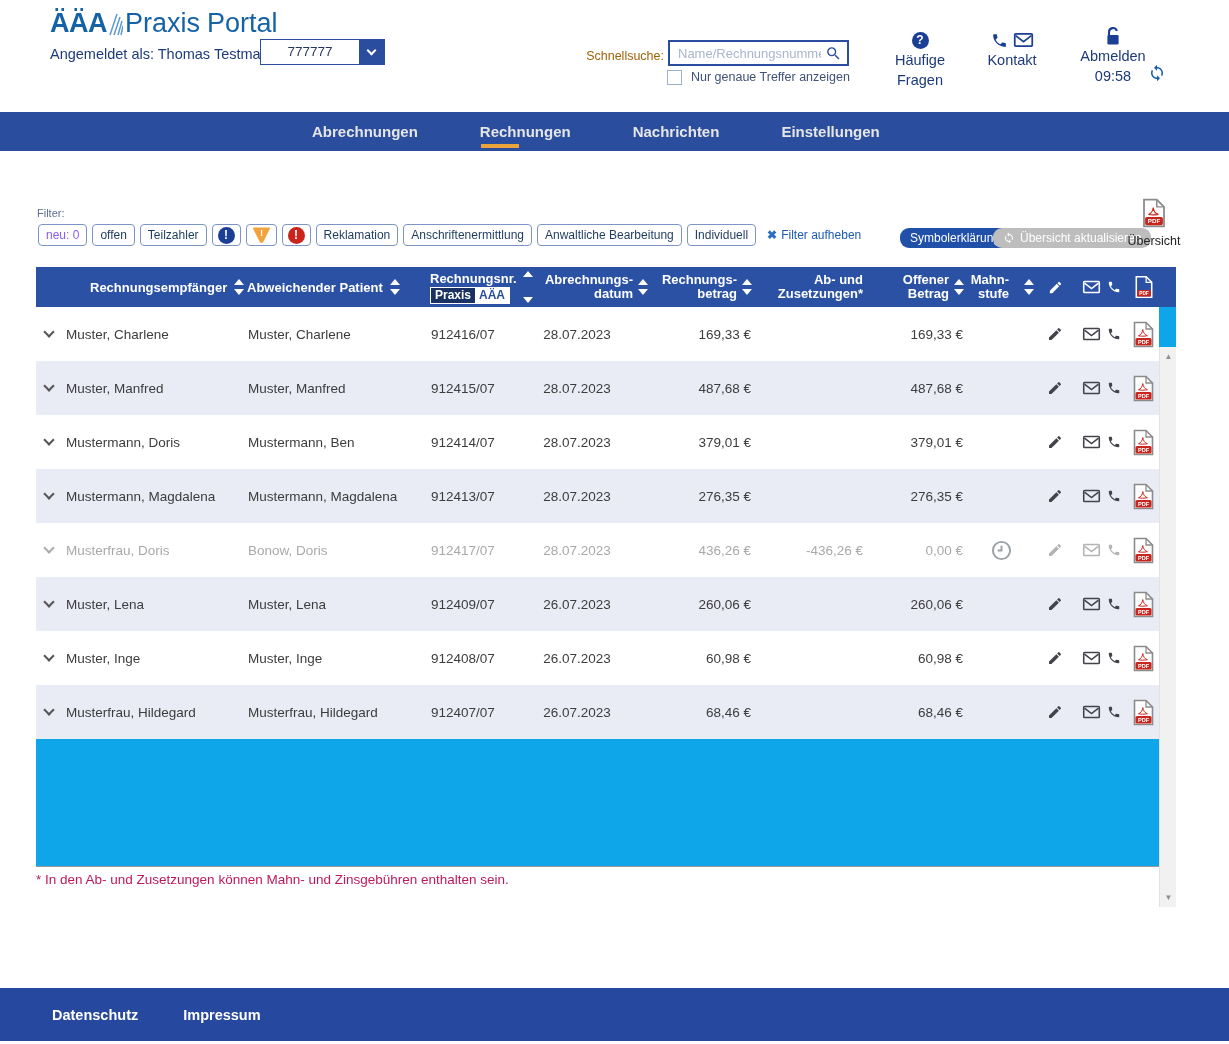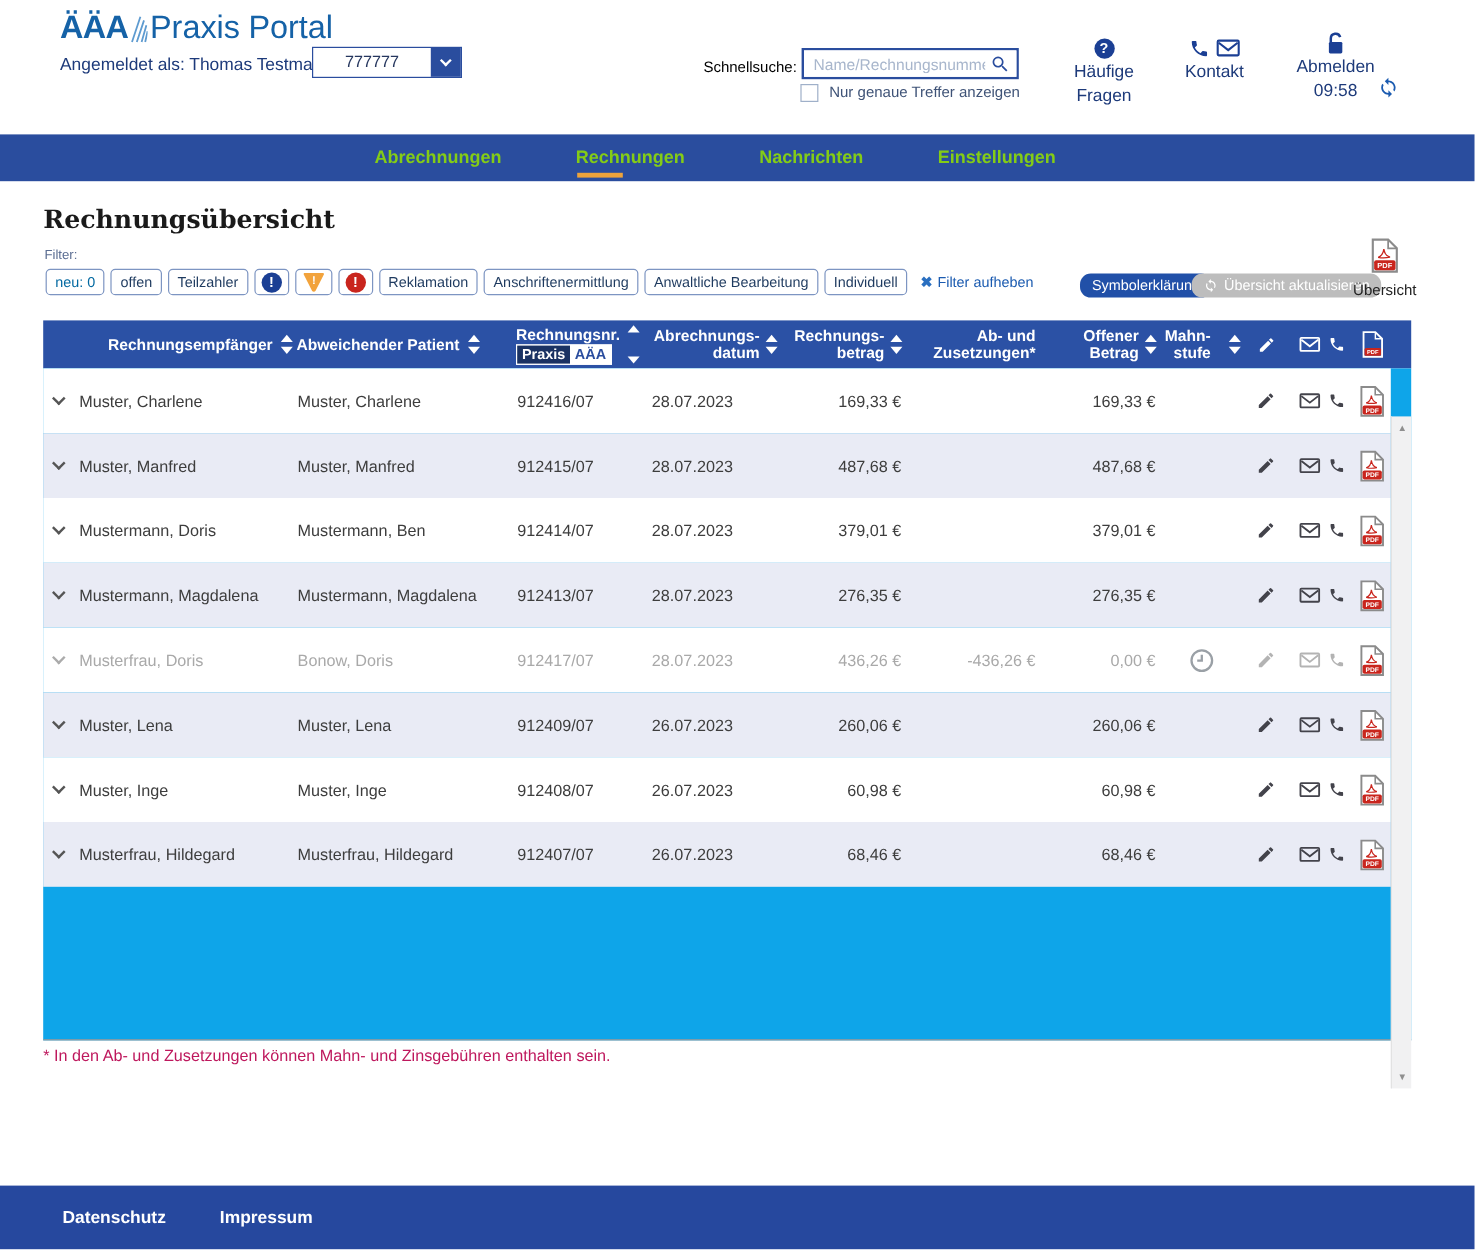--- a/index.html
+++ b/index.html
@@ -12,49 +12,49 @@
   .logo { position:absolute; left:50px; top:8px; display:flex; align-items:center; color:#1562A7; }
   .logo .brand { font-size:27px; font-weight:bold; letter-spacing:-0.5px; }
   .logo .lname { font-size:27px; font-weight:normal; }
   .logo .lname2 { margin-left:7px; }
   .logo svg { margin:0 2px 0 1px; }
   .loggedin { position:absolute; left:50px; top:46px; font-size:14.5px; color:#1D3A7A; }
   .dropdown { position:absolute; left:260px; top:39px; width:125px; height:26px; border:1px solid #2A4D9E; display:flex; background:#fff; cursor:pointer; }
   .dropdown .val { flex:1; text-align:center; font-size:13.5px; line-height:24px; color:#25365E; }
   .dropdown .btn { width:25px; background:#2A4D9E; display:flex; align-items:center; justify-content:center; }
   .chev-w { display:inline-block; width:7px; height:7px; border-left:2px solid #fff; border-bottom:2px solid #fff; transform:rotate(-45deg); margin-top:-4px; }
-  .search-label { position:absolute; left:556px; top:49px; width:108px; text-align:right; font-size:12.5px; color:#000000; }
+  .search-label { position:absolute; left:556px; top:49px; width:108px; text-align:right; font-size:12.5px; color:#a16207; }
   .search-box { position:absolute; left:668px; top:40px; width:181px; height:26px; border:2px solid #2A4D9E; background:#fff; }
   .search-box input { position:absolute; left:0; top:0; width:100%; height:100%; border:none; outline:none; padding:0 26px 0 8px; font-size:13px; color:#333; font-family:"Liberation Sans",sans-serif; }
   .search-box input::placeholder { color:#A8B6CC; }
   .search-box .mag { position:absolute; right:5px; top:3px; }
   .exact-cb { position:absolute; left:667px; top:70px; width:15px; height:15px; border:1px solid #9FB0C9; background:#fff; cursor:pointer; }
   .exact-label { position:absolute; left:691px; top:70px; font-size:12.5px; color:#3F5377; }
   .hgroup { position:absolute; text-align:center; color:#1D3A7A; cursor:pointer; }
   .hgroup .icons { display:flex; justify-content:center; align-items:center; gap:5px; height:20px; }
   .hgroup .lbl { font-size:14.5px; line-height:20px; }
   .qmark { display:inline-block; width:17px; height:17px; border-radius:50%; background:#1B3F94; color:#fff; font-size:12px; font-weight:bold; line-height:17px; text-align:center; }
   .faq { left:880px; top:30px; width:80px; }
   .kontakt { left:972px; top:30px; width:80px; }
   .abmelden { left:1073px; top:26px; width:80px; }
   .session { position:absolute; left:1073px; top:68px; width:80px; text-align:center; font-size:14.5px; color:#1D3A7A; }
   .refresh-top { position:absolute; left:1148px; top:64px; color:#1B5BB0; cursor:pointer; }
 
   
   .nav { position:absolute; left:0; top:112px; width:1229px; height:39px; background:#2A4D9E; }
   .nav-inner { display:flex; gap:62px; margin-left:312px; height:39px; }
-  .nav-item { position:relative; display:flex; align-items:center; height:39px; color:#84cc16; font-size:15px; font-weight:bold; cursor:pointer; }
+  .nav-item { position:relative; display:flex; align-items:center; height:39px; color:#e5e5e5; font-size:15px; font-weight:bold; cursor:pointer; }
   .nav-item.active::after { content:""; position:absolute; left:1px; bottom:3px; width:38px; height:4px; background:#EDA33C; }
 
   
   .page-title { position:absolute; left:36px; top:170px; font-family:"DejaVu Serif","Liberation Serif",serif; font-size:21px; color:#1A1A1A; }
   .filter-label { position:absolute; left:37px; top:207px; font-size:11px; color:#5C6E92; }
   .filter-row { position:absolute; left:38px; top:224px; display:flex; align-items:center; gap:5px; }
   .chip { border:1px solid #7D95C2; border-radius:4px; background:#fff; font-size:12px; color:#1E3A5F; padding:3px 7px; line-height:14px; cursor:pointer; white-space:nowrap; }
-  .chip.neu { color:#0369a1; }
+  .chip.neu { color:#8b5cf6; }
   .chip.icon-chip { padding:1px 5px; display:flex; align-items:center; height:22px; }
   .bang { display:inline-block; width:17px; height:17px; border-radius:50%; color:#fff; font-size:12px; font-weight:bold; line-height:17px; text-align:center; }
   .bang.blue { background:#1B3F94; }
   .bang.red { background:#C9251D; }
   .clear-filter { display:flex; align-items:center; gap:4px; margin-left:6px; cursor:pointer; font-size:12px; color:#1B5BB0; }
   .clear-filter .x { color:#2A6FC0; font-weight:bold; font-size:12px; }
 
   .btn-legend { position:absolute; left:900px; top:228px; background:#2150A8; color:#fff; font-size:12px; border-radius:9px; padding:3px 10px; cursor:pointer; line-height:14px; }
   .btn-refresh { position:absolute; left:993px; top:228px; background:#BDBDBD; color:#fff; font-size:12px; border-radius:9px; padding:3px 10px; line-height:14px; display:flex; align-items:center; gap:5px; cursor:default; }
   .pdf-overview { position:absolute; left:1126px; top:198px; width:56px; text-align:center; cursor:pointer; }
@@ -192,21 +192,20 @@
 
   <div class="nav">
     <div class="nav-inner">
       <div class="nav-item">Abrechnungen</div>
       <div class="nav-item active">Rechnungen</div>
       <div class="nav-item">Nachrichten</div>
       <div class="nav-item">Einstellungen</div>
     </div>
   </div>
 
-  <h1 class="page-title">Rechnungsübersicht</h1>
   <div class="filter-label">Filter:</div>
 
   <div class="filter-row">
     <span class="chip neu">neu: 0</span>
     <span class="chip">offen</span>
     <span class="chip">Teilzahler</span>
     <span class="chip icon-chip">
         <span class="bang blue">!</span>
       </span>
     <span class="chip icon-chip">

